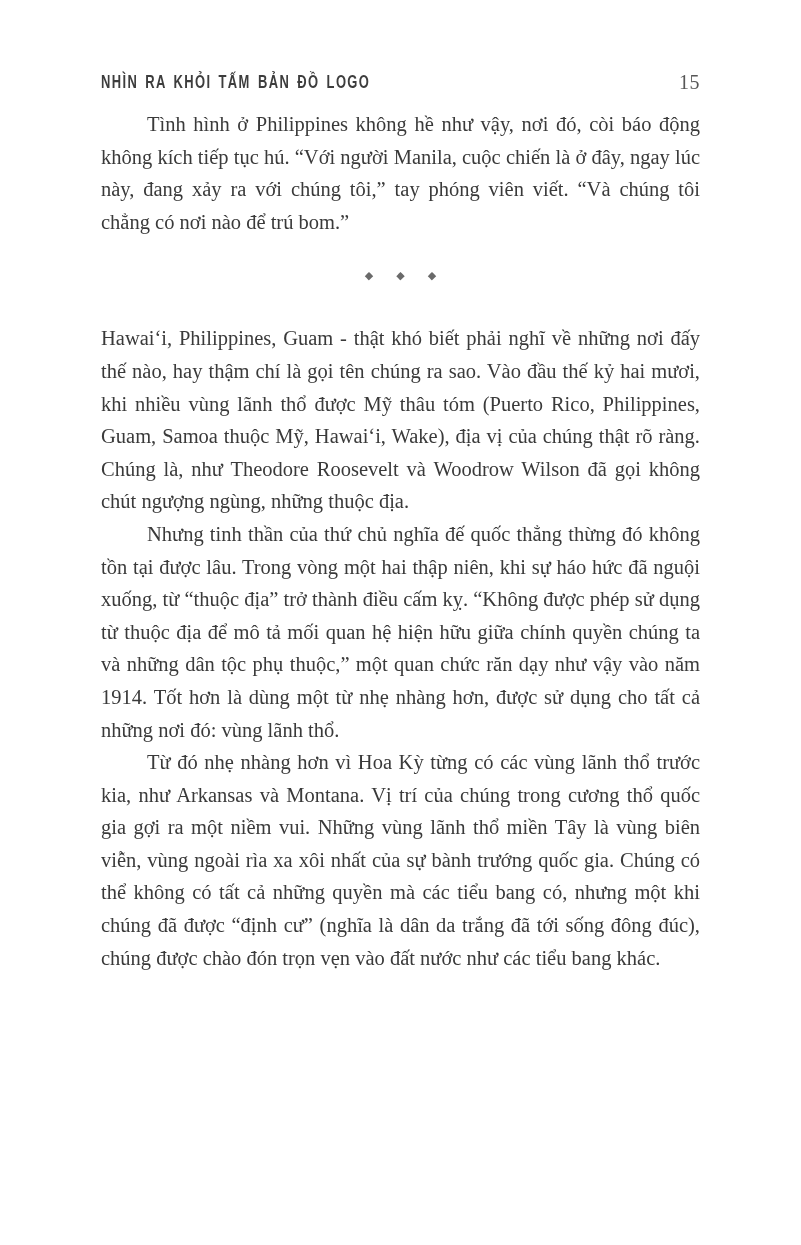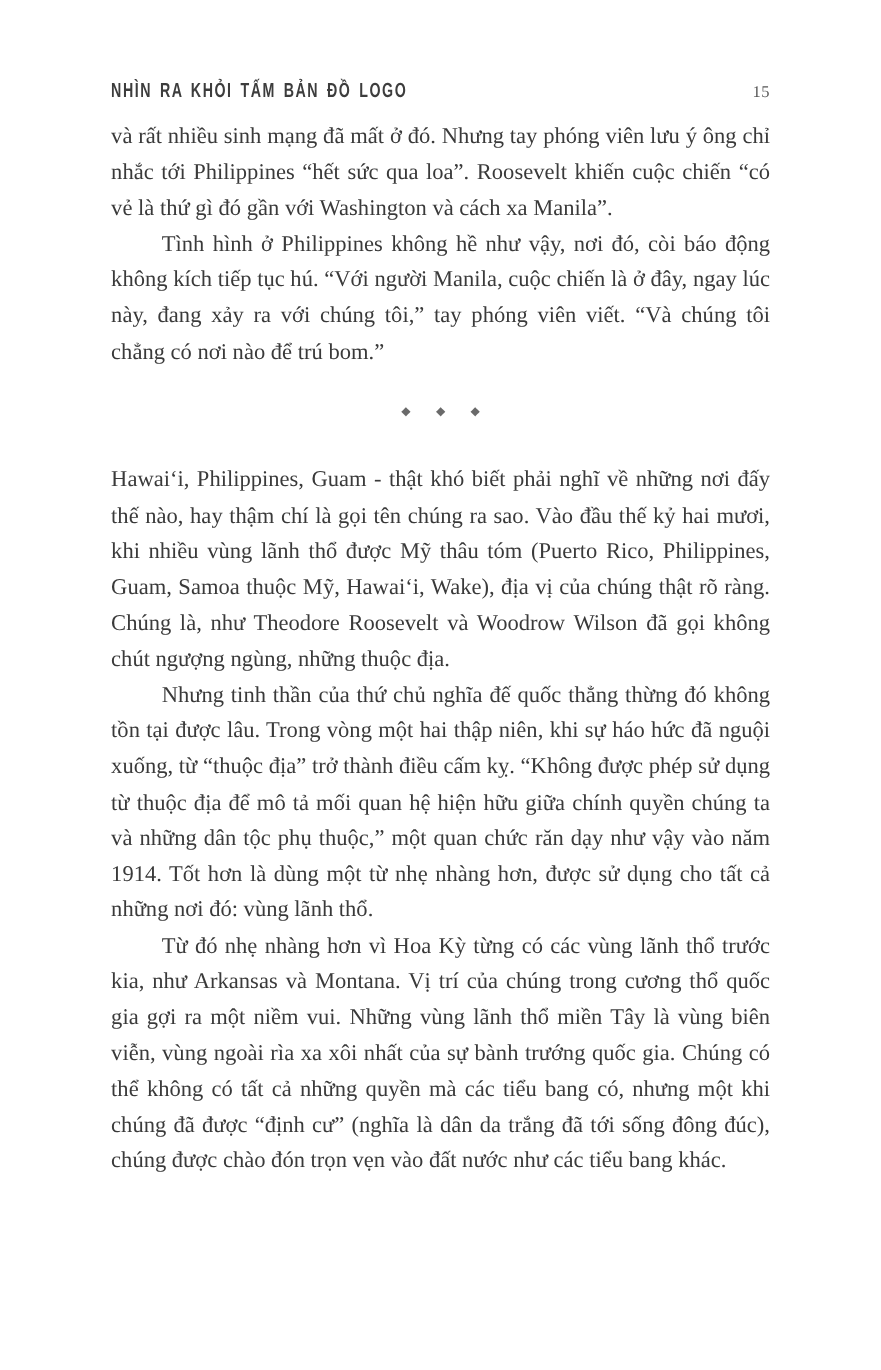--- a/index.html
+++ b/index.html
@@ -15,36 +15,36 @@
     overflow: hidden;
     font-family: "Liberation Serif", "DejaVu Serif", serif;
   }
   .page-header {
     position: absolute;
     top: 71px;
     left: 101px;
     right: 101px;
     display: flex;
     justify-content: space-between;
-    align-items: flex-end;
+    align-items: flex-start;
   }
   .running-title {
     font-family: "Liberation Sans", "DejaVu Sans", sans-serif;
     font-weight: 700;
     font-size: 18.5px;
     letter-spacing: 2px;
     word-spacing: 3px;
     color: #3d3d3d;
     white-space: nowrap;
     transform: scaleX(0.70);
     transform-origin: left center;
   }
   .page-number {
     font-family: "Liberation Serif", "DejaVu Serif", serif;
-    font-size: 15px;
+    font-size: 20px;
     color: #575757;
     letter-spacing: 0.5px;
   }
   .body-text {
     position: absolute;
     top: 108px;
     left: 101px;
     width: 599px;
     font-size: 20.5px;
     line-height: 32.6px;
@@ -78,21 +78,20 @@
 
 <div class="page">
 
   <div class="page-header">
     <span class="running-title">NHÌN RA KHỎI TẤM BẢN ĐỒ LOGO</span>
     <span class="page-number">15</span>
   </div>
 
   <div class="body-text">
 
-    <p><span>và rất nhiều sinh mạng đã mất ở đó. Nhưng tay phóng viên lưu ý ông chỉ nhắc tới Philippines “hết sức qua loa”. Roosevelt khiến cuộc chiến “có vẻ là thứ gì đó gần với Washington và cách xa Manila”.</span></p>
 
     <p class="indent"><span>Tình hình ở Philippines không hề như vậy, nơi đó, còi báo động không kích tiếp tục hú. “Với người Manila, cuộc chiến là ở đây, ngay lúc này, đang xảy ra với chúng tôi,” tay phóng viên viết. “Và chúng tôi chẳng có nơi nào để trú bom.”</span></p>
 
     <div class="section-separator">
       <span>◆</span>
       <span>◆</span>
       <span>◆</span>
     </div>
 
     <p><span>Hawaiʻi, Philippines, Guam - thật khó biết phải nghĩ về những nơi đấy thế nào, hay thậm chí là gọi tên chúng ra sao. Vào đầu thế kỷ hai mươi, khi nhiều vùng lãnh thổ được Mỹ thâu tóm (Puerto Rico, Philippines, Guam, Samoa thuộc Mỹ, Hawaiʻi, Wake), địa vị của chúng thật rõ ràng. Chúng là, như Theodore Roosevelt và Woodrow Wilson đã gọi không chút ngượng ngùng, những thuộc địa.</span></p>

